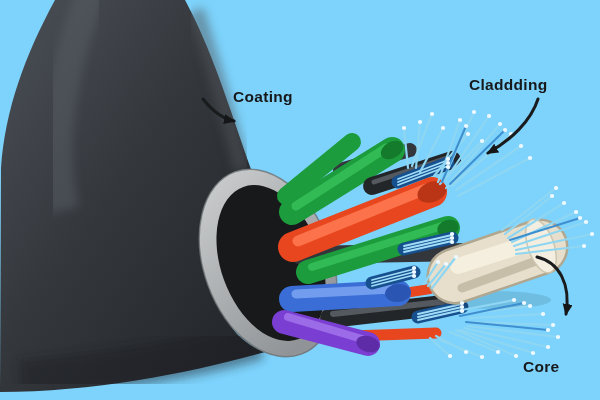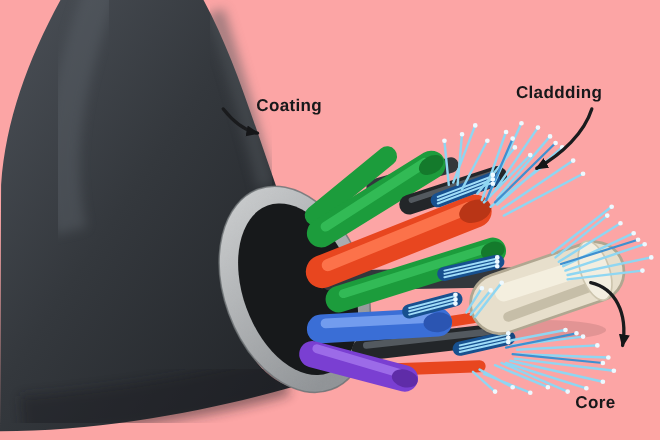--- a/index.html
+++ b/index.html
@@ -1,18 +1,18 @@
 <!DOCTYPE html>
 <html><head>
 <meta charset="utf-8">
 <title>Fiber Optic Cable Cutaway</title>
 <style>
   html,body{margin:0;padding:0;background:#ffffff;}
   body{width:600px;height:400px;font-family:"Liberation Sans",sans-serif;overflow:hidden;}
-  .stage{position:relative;width:600px;height:400px;background:#fca5a5;}
+  .stage{position:relative;width:600px;height:400px;background:#7dd3fc;}
   .stage svg{position:absolute;left:0;top:0;}
   .label{
     position:absolute;
     font-weight:700;
     font-size:15.5px;
     color:#17181a;
     letter-spacing:.3px;
     white-space:nowrap;
     user-select:none;
   }

